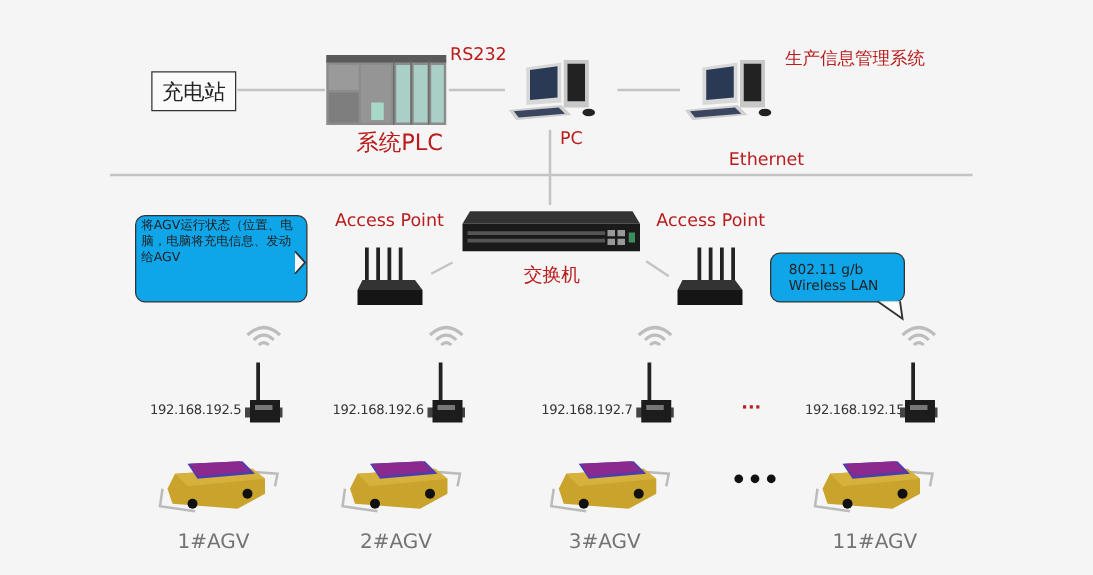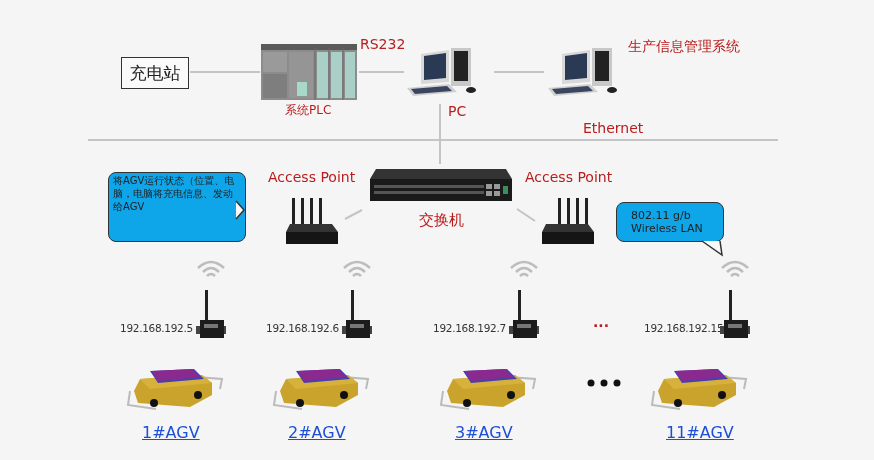--- a/index.html
+++ b/index.html
@@ -4,21 +4,21 @@
 <style>
   html, body { margin: 0; padding: 0; }
   body { width: 874px; height: 460px; background: #f5f5f5; position: relative; overflow: hidden;
          font-family: "DejaVu Sans", "Liberation Sans", sans-serif; color: #222; }
   .line { position: absolute; background: #c4c4c4; }
   .lbl { position: absolute; white-space: nowrap; color: #b91c1c; }
   .station-box { position: absolute; left: 121px; top: 57px; width: 66px; height: 30px; border: 1.5px solid #333;
                  background: #fafafa; display: flex; align-items: center; justify-content: center; font-size: 17px; }
   .bubble { position: absolute; border: 1.5px solid #333; border-radius: 8px; background: #0ea5e9; }
   .ip { font-size: 10.5px; letter-spacing: -0.3px; color: #333; }
-  .agvname { font-size: 16px; color: #1d4ed8; text-decoration: underline; }
+  .agvname { font-size: 16px; color: #737373; }
   svg { position: absolute; overflow: visible; }
 </style>
 </head>
 <body>
 
 <div class="line" style="left:190px;top:71px;width:70px;height:1.5px;"></div>
 <div class="line" style="left:359px;top:71px;width:45px;height:1.5px;"></div>
 <div class="line" style="left:494px;top:71px;width:50px;height:1.5px;"></div>
 <div class="line" style="left:88px;top:139px;width:690px;height:2px;"></div>
 <div class="line" style="left:439px;top:104px;width:2px;height:60px;"></div>
@@ -34,21 +34,21 @@
   <rect x="2" y="30" width="24" height="24" fill="#7e7e7e"></rect>
   <rect x="28" y="8" width="24" height="46" fill="#959595"></rect>
   <rect x="36" y="38" width="10" height="14" fill="#a8d8c8"></rect>
   <rect x="56" y="8" width="11" height="46" fill="#a9cfc6"></rect>
   <rect x="70" y="8" width="11" height="46" fill="#a9cfc6"></rect>
   <rect x="84" y="8" width="10" height="46" fill="#a9cfc6"></rect>
   <line x1="54" y1="4" x2="54" y2="56" stroke="#666" stroke-width="1"></line>
   <line x1="68" y1="4" x2="68" y2="56" stroke="#666" stroke-width="1"></line>
   <line x1="82" y1="4" x2="82" y2="56" stroke="#666" stroke-width="1"></line>
 </svg>
-<div class="lbl" style="left:285px;top:102px;font-size:12px;">系统PLC</div>
+<div class="lbl" style="left:285px;top:102px;font-size:18px;">系统PLC</div>
 <div class="lbl" style="left:360px;top:36px;font-size:14px;">RS232</div>
 
 <svg style="left:405px;top:48px;" width="74" height="50" viewBox="0 0 74 50">
   <polygon points="16,6 44,2 44,34 16,36" fill="#d8d8d8"></polygon>
   <polygon points="19,8 41,5 41,30 19,32" fill="#2a3a55"></polygon>
   <polygon points="2,40 44,36 52,44 8,48" fill="#cfcfcf"></polygon>
   <polygon points="6,41 42,38 47,43 10,46" fill="#3a4660"></polygon>
   <rect x="46" y="0" width="20" height="38" fill="#c8c8c8"></rect>
   <rect x="49" y="3" width="14" height="30" fill="#222"></rect>
   <ellipse cx="66" cy="42" rx="5" ry="3" fill="#222"></ellipse>

